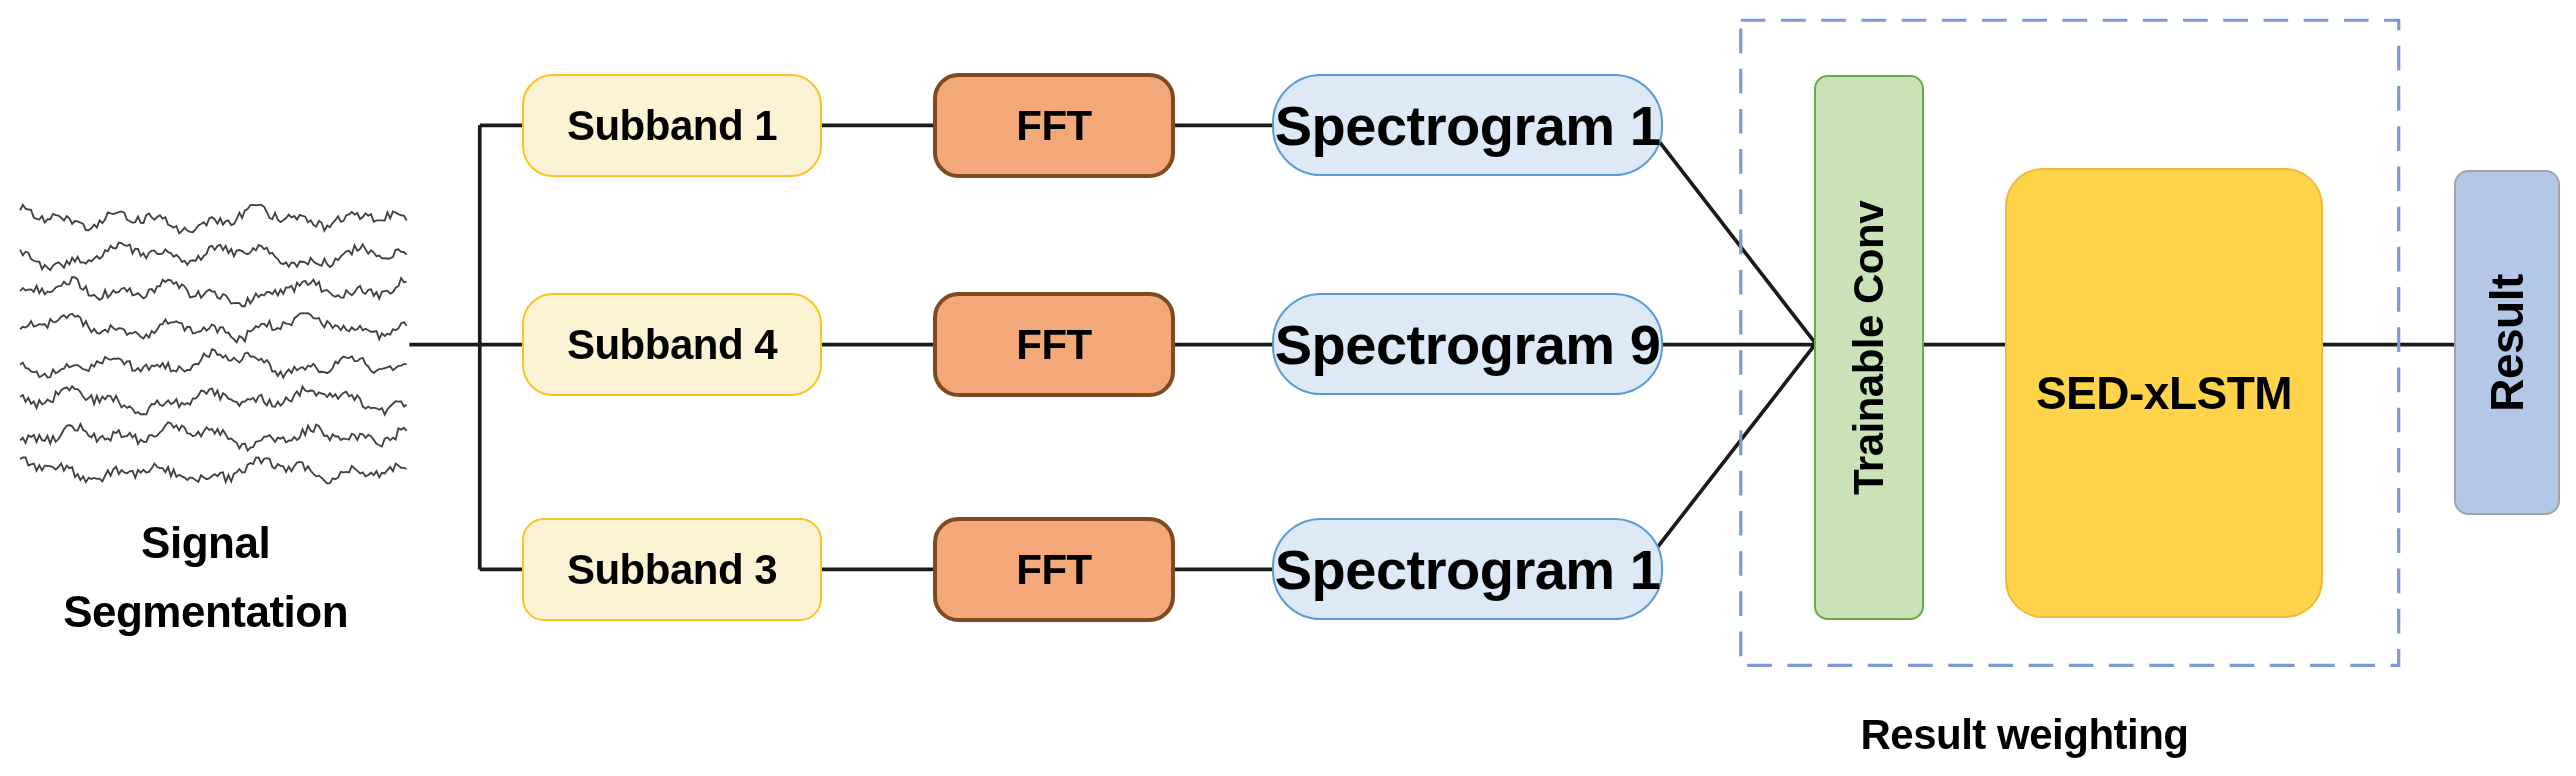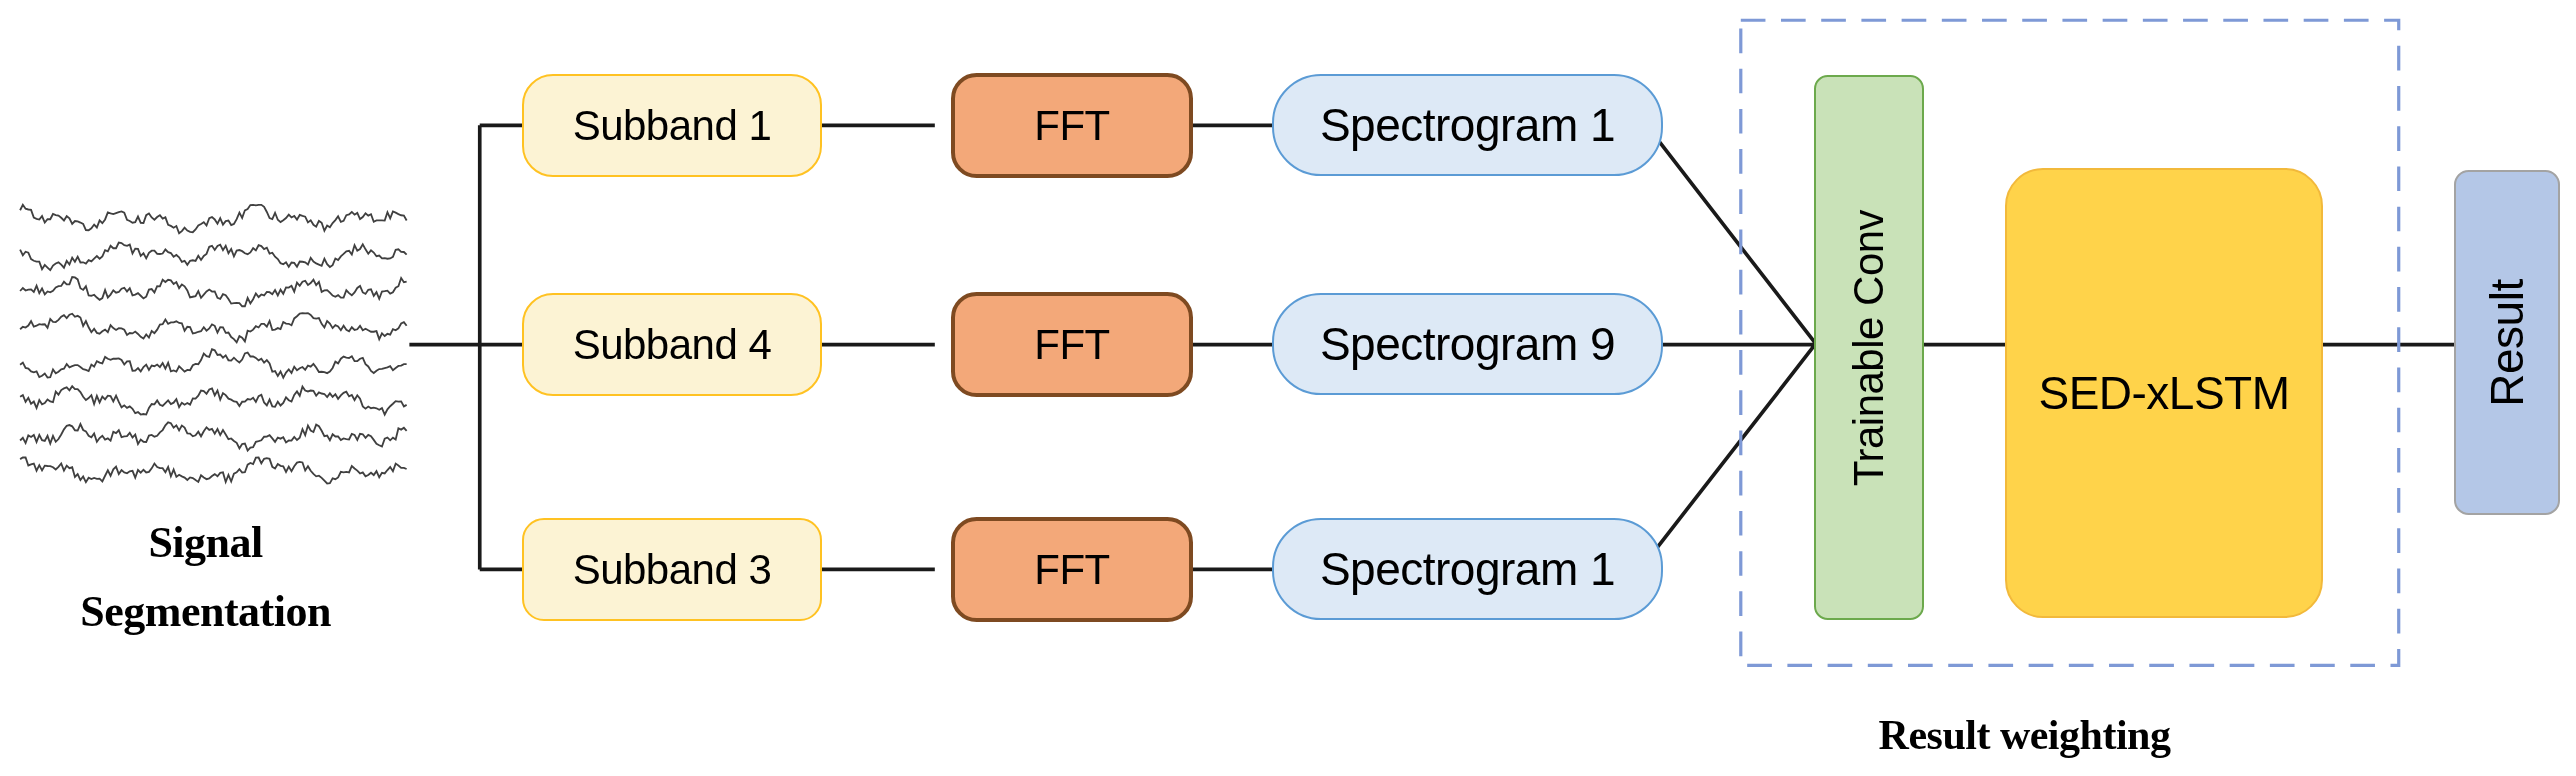--- a/index.html
+++ b/index.html
@@ -16,60 +16,59 @@
   }
   *{box-sizing:border-box;margin:0;padding:0;}
   html,body{background:#ffffff;}
   body{font-family:"Liberation Sans","DejaVu Sans",sans-serif;color:var(--text);}
   .canvas{
     position:relative;width:2576px;height:777px;background:#ffffff;overflow:hidden;
   }
   svg.layer{position:absolute;left:0;top:0;width:2576px;height:777px;}
   .box{
     position:absolute;display:flex;align-items:center;justify-content:center;
-    font-weight:normal;color:var(--text);text-align:center;letter-spacing:-0.5px;
+    font-weight:bold;color:var(--text);text-align:center;letter-spacing:-0.5px;
     white-space:nowrap;
   }
   .subband{
     left:522px;width:300px;height:103px;border-radius:31px;
     background:var(--subband-fill);border:2.7px solid var(--subband-border);
     font-size:42px;
   }
   .r1.subband{top:74px;} .r2.subband{top:293px;} .r3.subband{top:518px;border-radius:22px;}
   .fft{
     left:933px;width:242px;height:105px;border-radius:25.6px;
     background:var(--fft-fill);border:4.6px solid var(--fft-border);
     font-size:42px;
-    margin-left:18px;
   }
   .r1.fft{top:73px;} .r2.fft{top:292px;} .r3.fft{top:517px;}
   .spec{
     left:1272px;width:391px;height:102px;border-radius:49px;
     background:var(--spectrogram-fill);border:2.7px solid var(--spectrogram-border);
-    font-size:46px;
+    font-size:56px;
   }
   .r1.spec{top:74px;} .r2.spec{top:293px;} .r3.spec{top:518px;}
   .conv{
     left:1814px;top:75px;width:110px;height:545px;border-radius:13.7px;
     background:var(--conv-fill);border:2.3px solid var(--conv-border);
     font-size:42px;
   }
   .sed{
     left:2005px;top:168px;width:318px;height:450px;border-radius:38px;
     background:var(--sed-fill);border:2.7px solid var(--sed-border);
     font-size:46px;
   }
   .result{
     left:2454px;top:170px;width:106px;height:345px;border-radius:14.6px;
     background:var(--result-fill);border:2.3px solid var(--result-border);
     font-size:46px;
   }
   .vtext{transform:rotate(-90deg);white-space:nowrap;}
   .label{
-    position:absolute;font-weight:bold;color:var(--text);text-align:center;font-family:Liberation Serif, serif;
+    position:absolute;font-weight:bold;color:var(--text);text-align:center;
   }
   .signal-label{
     left:9.1px;top:508px;width:393px;font-size:44px;line-height:69px;letter-spacing:-0.5px;
   }
   .fw-label{
     left:1741px;top:711px;width:567px;font-size:42px;letter-spacing:-0.5px;
   }
 </style>
 </head>
 <body>

